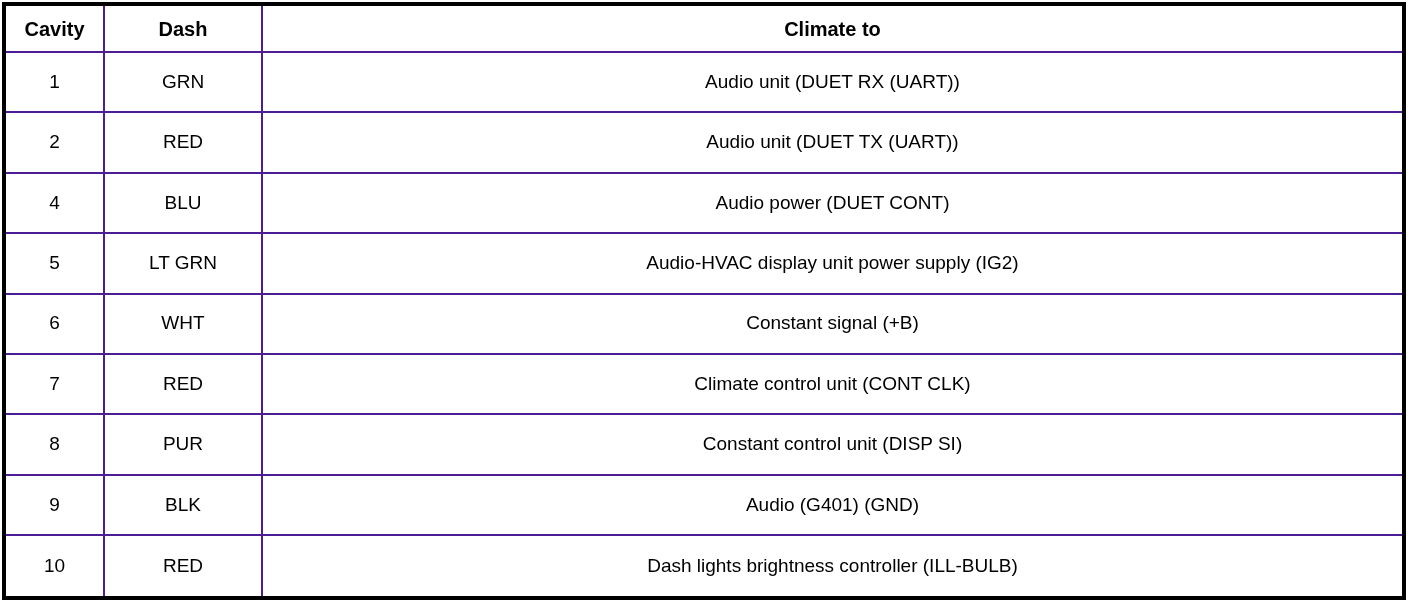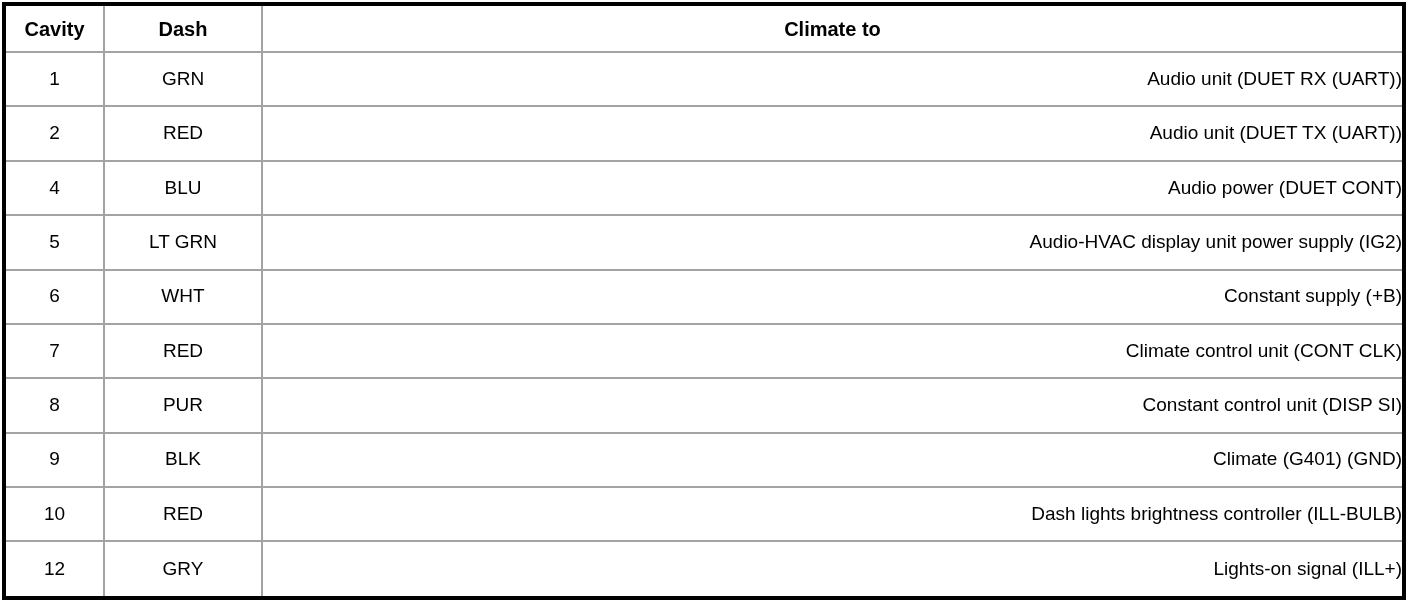--- a/index.html
+++ b/index.html
@@ -19,42 +19,42 @@
     border-collapse: collapse;
     table-layout: fixed;
     width: 1404px;
     height: 598px;
     margin: 2px;
     border: 4px solid #000000;
     background: #ffffff;
   }
   table.pinout th,
   table.pinout td {
-    border: 2px solid #a3a3a3;
+    border: 2px solid #4c1d95;
     font-size: 19px;
     line-height: 1.2;
     vertical-align: middle;
     padding: 0;
     overflow: hidden;
     white-space: nowrap;
   }
   table.pinout thead tr {
     height: 48px;
   }
   table.pinout th {
     font-weight: bold;
     font-size: 20px;
     text-align: center;
   }
   td.cell-cavity,
   td.cell-wire {
     text-align: center;
   }
   td.cell-connects {
-    text-align: right;
+    text-align: center;
     padding-left: 12px;
     margin-left: 21px;
   }
 </style>
 </head>
 <body>
 
 <div class="page">
   <table class="pinout">
     <colgroup>
@@ -86,42 +86,37 @@
         <td class="cell-connects">Audio power (DUET CONT)</td>
       </tr>
       <tr>
         <td class="cell-cavity">5</td>
         <td class="cell-wire">LT GRN</td>
         <td class="cell-connects">Audio-HVAC display unit power supply (IG2)</td>
       </tr>
       <tr>
         <td class="cell-cavity">6</td>
         <td class="cell-wire">WHT</td>
-        <td class="cell-connects">Constant supply (+B)</td>
+        <td class="cell-connects">Constant signal (+B)</td>
       </tr>
       <tr>
         <td class="cell-cavity">7</td>
         <td class="cell-wire">RED</td>
         <td class="cell-connects">Climate control unit (CONT CLK)</td>
       </tr>
       <tr>
         <td class="cell-cavity">8</td>
         <td class="cell-wire">PUR</td>
         <td class="cell-connects">Constant control unit (DISP SI)</td>
       </tr>
       <tr>
         <td class="cell-cavity">9</td>
         <td class="cell-wire">BLK</td>
-        <td class="cell-connects">Climate (G401) (GND)</td>
+        <td class="cell-connects">Audio (G401) (GND)</td>
       </tr>
       <tr>
         <td class="cell-cavity">10</td>
         <td class="cell-wire">RED</td>
         <td class="cell-connects">Dash lights brightness controller (ILL-BULB)</td>
       </tr>
-      <tr>
-        <td class="cell-cavity">12</td>
-        <td class="cell-wire">GRY</td>
-        <td class="cell-connects">Lights-on signal (ILL+)</td>
-      </tr>
     </tbody>
   </table>
 </div>
 
 </body></html>

